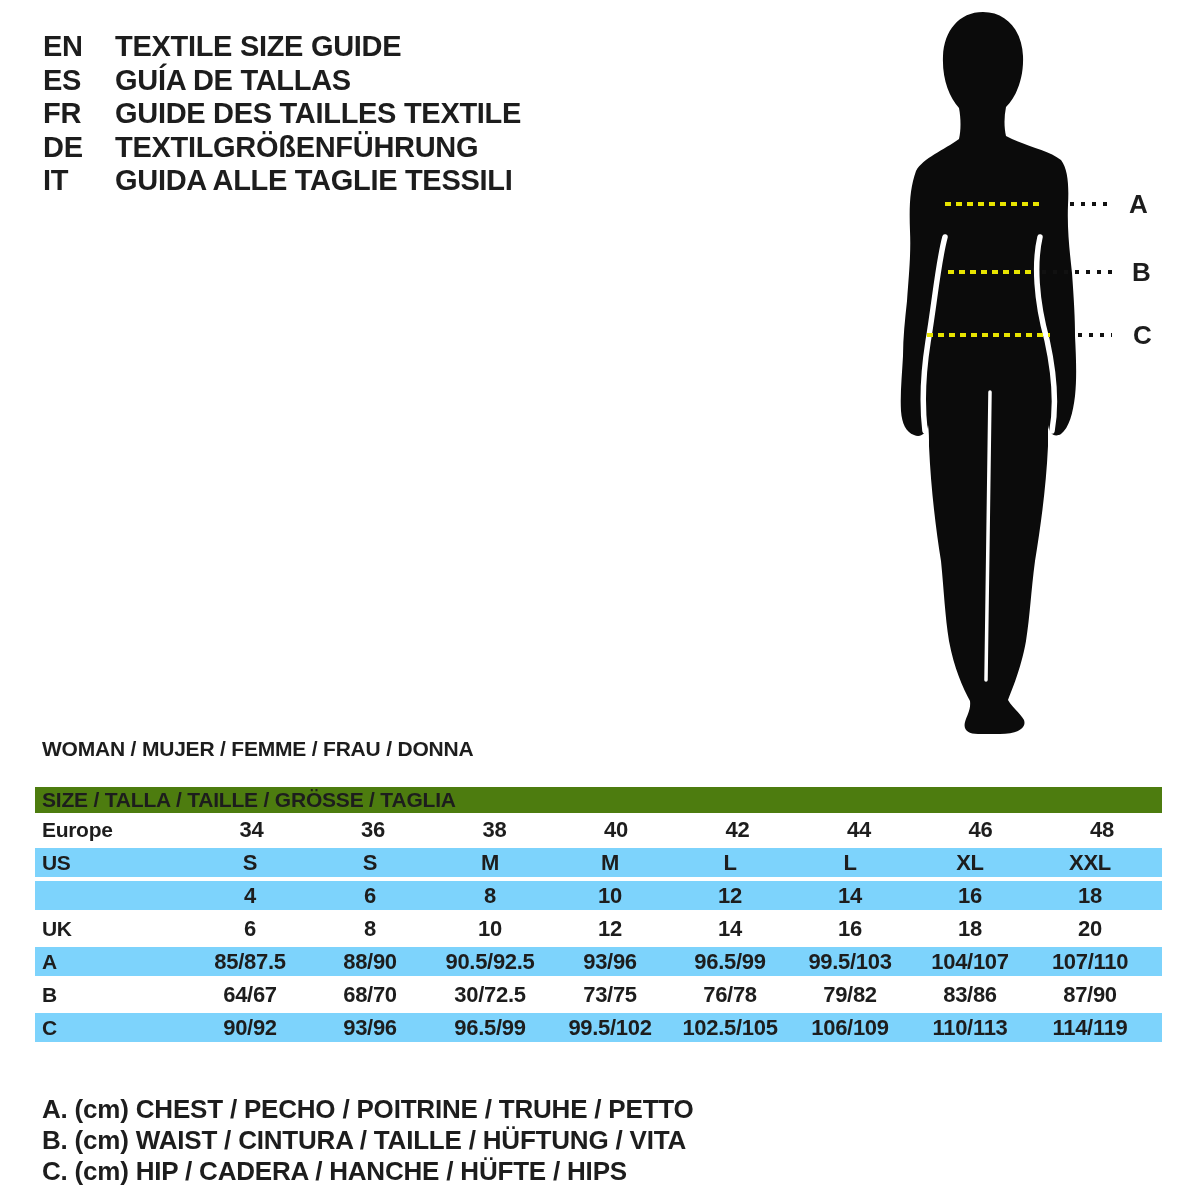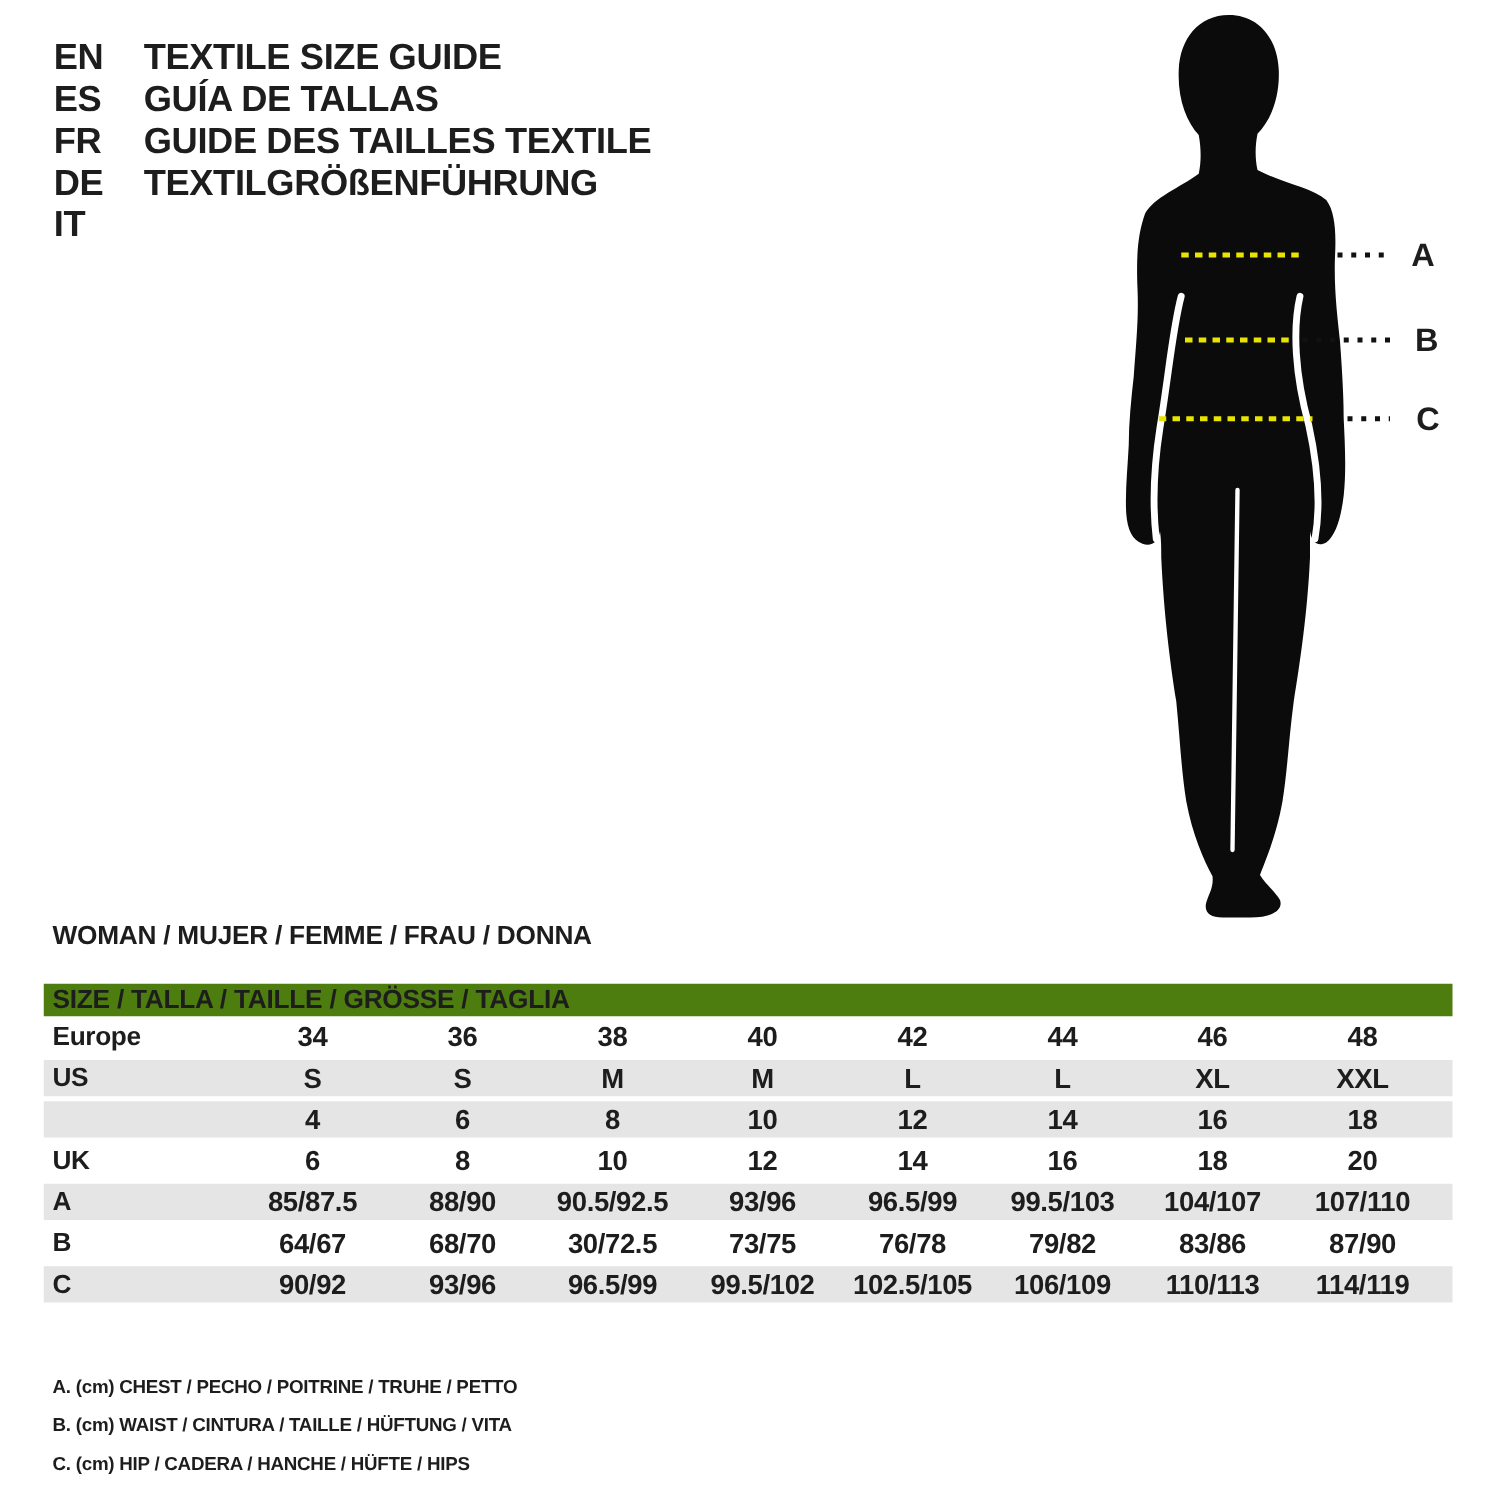--- a/index.html
+++ b/index.html
@@ -13,26 +13,26 @@
   .lang-code{width:72px;}
   
   .figure{position:absolute;left:860px;top:0;}
   .marker-label{font-family:"Liberation Sans",sans-serif;font-size:26px;font-weight:bold;fill:#1d1d1d;}
   
   .section-title{position:absolute;left:42px;top:737px;font-size:21px;font-weight:bold;letter-spacing:-0.2px;text-align:right;}
   
   .size-table{position:absolute;left:35px;top:787px;width:1127px;font-weight:bold;}
   .thead{height:26px;line-height:26px;background:#4d7c0f;padding-left:7px;font-size:21px;letter-spacing:-0.2px;}
   .trow{display:flex;height:29px;align-items:center;margin-top:4px;font-size:22px;letter-spacing:-0.3px;}
-  .trow.first{margin-top:2px;}
-  .trow.gray{background:#e5e5e5;}
+  .trow.first{margin-top:2px;justify-content:space-between;}
+  .trow.gray{background:#7dd3fc;}
   .tlabel{width:155px;padding-left:7px;box-sizing:border-box;font-size:21px;}
   .tcell{width:120px;text-align:center;}
   
-  .legend{position:absolute;left:42px;top:1094px;font-size:15px;font-weight:bold;line-height:31px;letter-spacing:-0.2px;}
+  .legend{position:absolute;left:42px;top:1094px;font-size:26px;font-weight:bold;line-height:31px;letter-spacing:-0.2px;}
 </style>
 </head>
 <body>
 
 <div class="page">
 
   <div class="lang">
     <div class="lang-row">
       <span class="lang-code">EN</span>
       <span class="lang-label">TEXTILE SIZE GUIDE</span>
@@ -44,20 +44,21 @@
     <div class="lang-row">
       <span class="lang-code">FR</span>
       <span class="lang-label">GUIDE DES TAILLES TEXTILE</span>
     </div>
     <div class="lang-row">
       <span class="lang-code">DE</span>
       <span class="lang-label">TEXTILGRÖßENFÜHRUNG</span>
     </div>
     <div class="lang-row">
       <span class="lang-code">IT</span>
+      <span class="lang-label">GUIDA ALLE TAGLIE TESSILI</span>
     </div>
   </div>
 
   <svg class="figure" width="340" height="750" viewBox="860 0 340 750" xmlns="http://www.w3.org/2000/svg">
 
     <path fill="#0b0b0b" d="
       M 983 12
       C 1007 12 1022 31 1023 56
       C 1024 79 1016 97 1006 107
       C 1004 117 1004 127 1006 136

